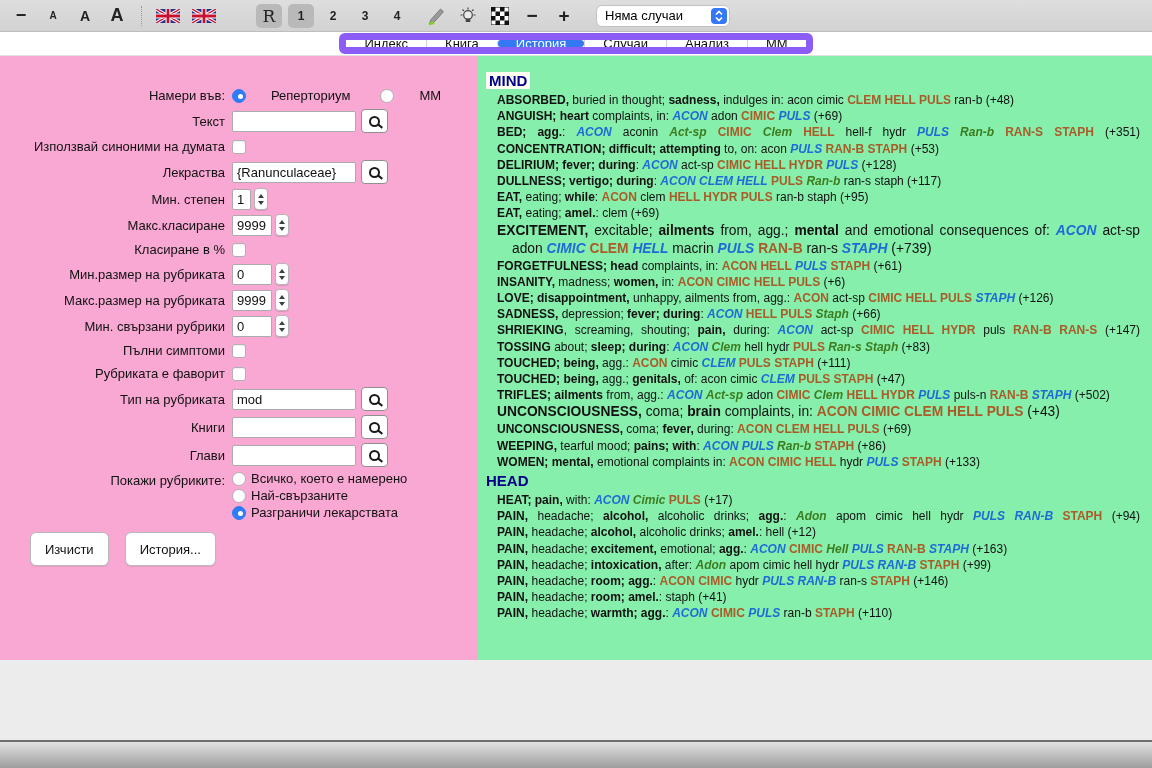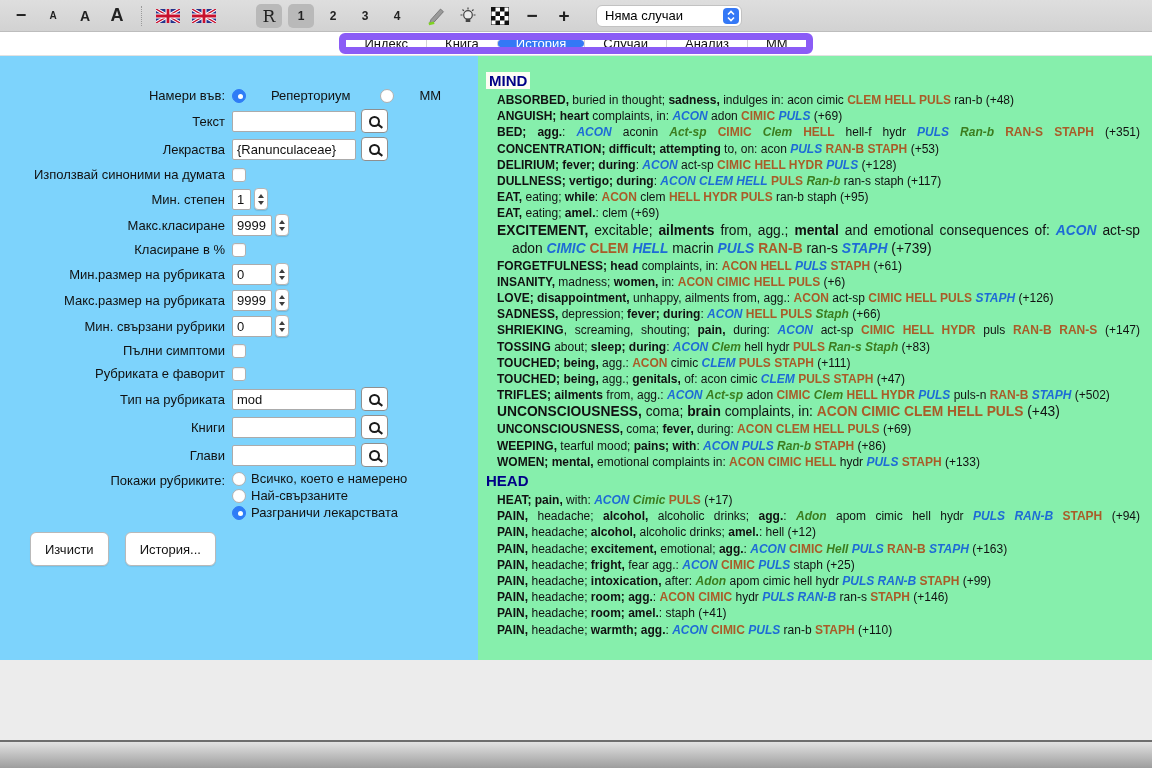--- a/index.html
+++ b/index.html
@@ -17,37 +17,37 @@
   .tb-minus { font-size:18px; font-weight:bold; margin-left:8px; }
   .fa-s { font-size:10px; font-weight:bold; }
   .fa-m { font-size:14px; font-weight:bold; }
   .fa-l { font-size:18px; font-weight:bold; }
   .tb-divider { width:1px; height:20px; border-left:1px dotted #9a9a9a; margin:0 8px; }
   .flag { width:24px; height:14px; margin:0 6px; }
   .r-btn { font-family:"DejaVu Serif", serif; font-size:17px; margin-left:34px; }
   .grade-btn { font-size:12px; font-weight:bold; }
   .icon-btn svg { display:block; }
   .tb-plusminus { font-size:19px; font-weight:bold; }
-  .case-select { margin-left:16px; width:146px; height:22px; background:#fff;
+  .case-select { margin-left:16px; width:134px; height:22px; background:#fff;
                  border:1px solid #c2c2c2; border-radius:6px; display:flex; align-items:center;
                  font-size:13px; padding-left:8px; justify-content:space-between; }
   .case-chev { width:16px; height:16px; background:#3478f6; border-radius:4px; margin-right:2px;
                display:flex; align-items:center; justify-content:center; }
 
   
   .tabbar { position:absolute; left:0; top:32px; width:1152px; height:24px; background:#ffffff;
             display:flex; align-items:center; justify-content:center; border-bottom:1px solid #e2e2e2; }
   .tabset { display:flex; border:7px solid #8b5cf6; border-radius:6px; overflow:hidden; height:21px; }
   .tab { padding:0 18px; font-size:13px; color:#111; background:#fff; display:flex; align-items:center;
          border-left:1px solid #d4d4d4; }
   .tab:first-child { border-left:none; }
   .tab.active { background:#3478f6; color:#fff; border-radius:5px; }
 
   
-  .left-panel { position:absolute; left:0; top:56px; width:478px; height:604px; background:#7dd3fc;
+  .left-panel { position:absolute; left:0; top:56px; width:478px; height:604px; background:#f9a8d4;
                 padding-top:30px; font-size:13px; color:#111; }
   .right-panel { position:absolute; left:478px; top:56px; width:674px; height:768px;
                  background:#86efac; }
 
   
   .frow { display:flex; align-items:center; margin-bottom:4px; min-height:19px; }
   .flabel { width:232px; text-align:right; padding-right:7px; flex:none; }
   .fctrl { display:flex; align-items:center; }
   .tinput { height:21px; background:#fff; border:1px solid #ababab; border-radius:2px;
             font-size:13px; padding:0 4px; display:flex; align-items:center; }
@@ -200,34 +200,34 @@
     <div class="flabel">Текст</div>
     <div class="fctrl">
       <div class="tinput w-wide"></div>
       <div class="magbtn">
           <span class="mag"></span>
         </div>
     </div>
   </div>
 
   <div class="frow">
+    <div class="flabel">Използвай синоними на думата</div>
+    <div class="fctrl">
+        <span class="chk"></span>
+      </div>
+  </div>
+
+  <div class="frow">
     <div class="flabel">Лекраства</div>
     <div class="fctrl">
       <div class="tinput w-wide">{Ranunculaceae}</div>
       <div class="magbtn">
           <span class="mag"></span>
         </div>
     </div>
-  </div>
-
-  <div class="frow">
-    <div class="flabel">Използвай синоними на думата</div>
-    <div class="fctrl">
-        <span class="chk"></span>
-      </div>
   </div>
 
   <div class="frow">
     <div class="flabel">Мин. степен</div>
     <div class="fctrl">
       <div class="tinput" style="width:19px">1</div>
       <div class="stepper">
           <span class="tri-up"></span>
           <span class="tri-dn"></span>
         </div>
@@ -376,21 +376,20 @@
       <div class="entry"><span class="sg-b">TRIFLES; ailments</span><span class="sg-t"> from, agg.: </span><span class="sg-blue">ACON</span><span class="sg-t"> </span><span class="sg-green">Act-sp</span><span class="sg-t"> adon </span><span class="sg-brown">CIMIC</span><span class="sg-t"> </span><span class="sg-green">Clem</span><span class="sg-t"> </span><span class="sg-brown">HELL HYDR</span><span class="sg-t"> </span><span class="sg-blue">PULS</span><span class="sg-t"> puls-n </span><span class="sg-brown">RAN-B</span><span class="sg-t"> </span><span class="sg-blue">STAPH</span><span class="sg-t"> (+502)</span></div>
       <div class="entry large"><span class="sg-b">UNCONSCIOUSNESS,</span><span class="sg-t"> coma; </span><span class="sg-b">brain</span><span class="sg-t"> complaints, in: </span><span class="sg-brown">ACON CIMIC CLEM HELL PULS</span><span class="sg-t"> (+43)</span></div>
       <div class="entry"><span class="sg-b">UNCONSCIOUSNESS,</span><span class="sg-t"> coma; </span><span class="sg-b">fever,</span><span class="sg-t"> during: </span><span class="sg-brown">ACON CLEM HELL PULS</span><span class="sg-t"> (+69)</span></div>
       <div class="entry"><span class="sg-b">WEEPING,</span><span class="sg-t"> tearful mood; </span><span class="sg-b">pains; with</span><span class="sg-t">: </span><span class="sg-blue">ACON PULS</span><span class="sg-t"> </span><span class="sg-green">Ran-b</span><span class="sg-t"> </span><span class="sg-brown">STAPH</span><span class="sg-t"> (+86)</span></div>
       <div class="entry"><span class="sg-b">WOMEN; mental,</span><span class="sg-t"> emotional complaints in: </span><span class="sg-brown">ACON CIMIC HELL</span><span class="sg-t"> hydr </span><span class="sg-blue">PULS</span><span class="sg-t"> </span><span class="sg-brown">STAPH</span><span class="sg-t"> (+133)</span></div>
       <div class="sec-title"><span>HEAD</span></div>
       <div class="entry"><span class="sg-b">HEAT; pain,</span><span class="sg-t"> with: </span><span class="sg-blue">ACON</span><span class="sg-t"> </span><span class="sg-green">Cimic</span><span class="sg-t"> </span><span class="sg-brown">PULS</span><span class="sg-t"> (+17)</span></div>
       <div class="entry j-all"><span class="sg-b">PAIN,</span><span class="sg-t"> headache; </span><span class="sg-b">alcohol,</span><span class="sg-t"> alcoholic drinks; </span><span class="sg-b">agg.</span><span class="sg-t">: </span><span class="sg-green">Adon</span><span class="sg-t"> apom cimic hell hydr </span><span class="sg-blue">PULS RAN-B</span><span class="sg-t"> </span><span class="sg-brown">STAPH</span><span class="sg-t"> (+94)</span></div>
       <div class="entry"><span class="sg-b">PAIN,</span><span class="sg-t"> headache; </span><span class="sg-b">alcohol,</span><span class="sg-t"> alcoholic drinks; </span><span class="sg-b">amel.</span><span class="sg-t">: hell (+12)</span></div>
       <div class="entry"><span class="sg-b">PAIN,</span><span class="sg-t"> headache; </span><span class="sg-b">excitement,</span><span class="sg-t"> emotional; </span><span class="sg-b">agg.</span><span class="sg-t">: </span><span class="sg-blue">ACON</span><span class="sg-t"> </span><span class="sg-brown">CIMIC</span><span class="sg-t"> </span><span class="sg-green">Hell</span><span class="sg-t"> </span><span class="sg-blue">PULS</span><span class="sg-t"> </span><span class="sg-brown">RAN-B</span><span class="sg-t"> </span><span class="sg-blue">STAPH</span><span class="sg-t"> (+163)</span></div>
-      <div class="entry"><span class="sg-b">PAIN,</span><span class="sg-t"> headache; </span><span class="sg-b">fright,</span><span class="sg-t"> fear agg.: </span><span class="sg-blue">ACON</span><span class="sg-t"> </span><span class="sg-brown">CIMIC</span><span class="sg-t"> </span><span class="sg-blue">PULS</span><span class="sg-t"> staph (+25)</span></div>
       <div class="entry"><span class="sg-b">PAIN,</span><span class="sg-t"> headache; </span><span class="sg-b">intoxication,</span><span class="sg-t"> after: </span><span class="sg-green">Adon</span><span class="sg-t"> apom cimic hell hydr </span><span class="sg-blue">PULS RAN-B</span><span class="sg-t"> </span><span class="sg-brown">STAPH</span><span class="sg-t"> (+99)</span></div>
       <div class="entry"><span class="sg-b">PAIN,</span><span class="sg-t"> headache; </span><span class="sg-b">room; agg.</span><span class="sg-t">: </span><span class="sg-brown">ACON CIMIC</span><span class="sg-t"> hydr </span><span class="sg-blue">PULS RAN-B</span><span class="sg-t"> ran-s </span><span class="sg-brown">STAPH</span><span class="sg-t"> (+146)</span></div>
       <div class="entry"><span class="sg-b">PAIN,</span><span class="sg-t"> headache; </span><span class="sg-b">room; amel.</span><span class="sg-t">: staph (+41)</span></div>
       <div class="entry"><span class="sg-b">PAIN,</span><span class="sg-t"> headache; </span><span class="sg-b">warmth; agg.</span><span class="sg-t">: </span><span class="sg-blue">ACON</span><span class="sg-t"> </span><span class="sg-brown">CIMIC</span><span class="sg-t"> </span><span class="sg-blue">PULS</span><span class="sg-t"> ran-b </span><span class="sg-brown">STAPH</span><span class="sg-t"> (+110)</span></div>
     </div>
   <div class="res-footer">
     <div class="scroll-line"></div>
     <div class="footer-row">
       <span class="footer-text">Complete Dynamics © Eduard van Grinsven   -   Complete Repertory 2024 © 2024 Roger van Zandvoort</span>
       <span class="footer-arrow">→</span>

